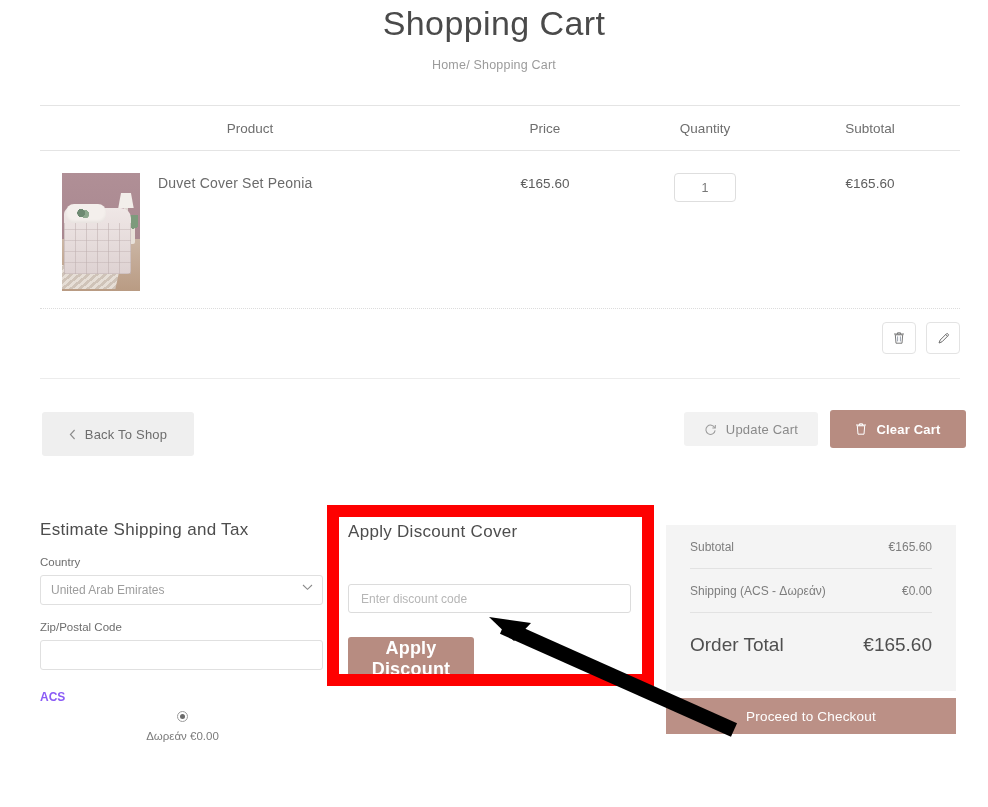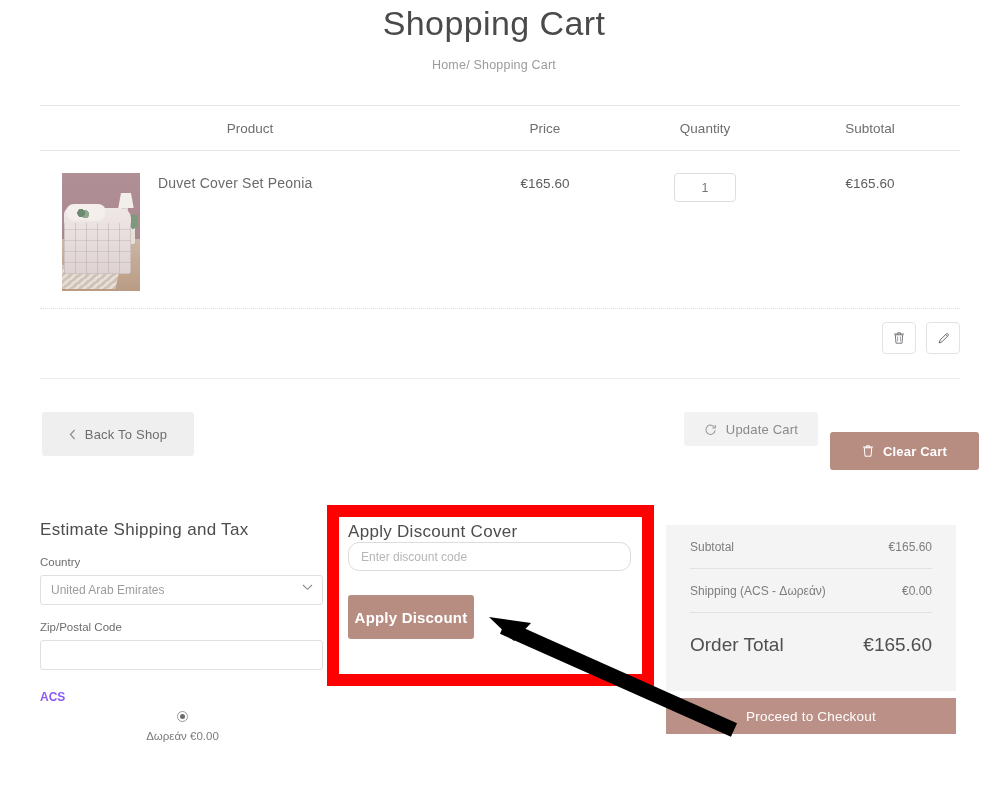--- a/index.html
+++ b/index.html
@@ -204,22 +204,22 @@
     position:absolute; left:42px; top:412px;
     width: 152px; height: 44px;
     background: #efefef; color: #6d6d6d;
   }
   .btn-update {
     position:absolute; left:684px; top:412px;
     width: 134px; height: 34px;
     background: #f2f2f2; color: #8a8a8a;
   }
   .btn-clear {
-    position:absolute; left:830px; top:432px;
-    width: 149px; height: 38px;
+    position:absolute; left:830px; top:410px;
+    width: 136px; height: 38px;
     background: #b78c81; color: #ffffff; font-weight: bold;
   }
 
   
   .section-title {
     font-size: 17px;
     color: #4d4d4d;
     letter-spacing: 0.3px;
     font-weight: 400;
   }
@@ -256,33 +256,34 @@
     position: relative; flex: 0 0 auto;
   }
   .radio::after {
     content:""; position:absolute; left:2px; top:2px;
     width:5px; height:5px; border-radius:50%; background:#6b6b6b;
   }
 
   
   .discount-block { position: absolute; left: 348px; top: 522px; width: 290px; }
   .discount-input {
+    margin-top: 42px;
     width: 283px; height: 29px;
-    border: 1px solid #dcdcdc; border-radius: 11px;
+    border: 1px solid #dcdcdc; border-radius: 3px;
     background: #fff; outline: none;
     font-size: 12px; color: #6d6d6d;
     padding: 0 12px; box-sizing: border-box;
     font-family: "Liberation Sans", sans-serif;
   }
   .discount-input::placeholder { color: #b6b6b6; }
   .btn-apply {
     margin-top: 24px;
     width: 126px; height: 44px;
     background: #b78c81; color: #fff;
-    font-weight: bold; font-size: 15px;
+    font-weight: bold; font-size: 18px;
   }
 
   
   .redbox {
     position: absolute;
     left: 327px; top: 505px;
     width: 327px; height: 181px;
     border: 12px solid #fe0000;
     box-sizing: border-box;
     pointer-events: none;

